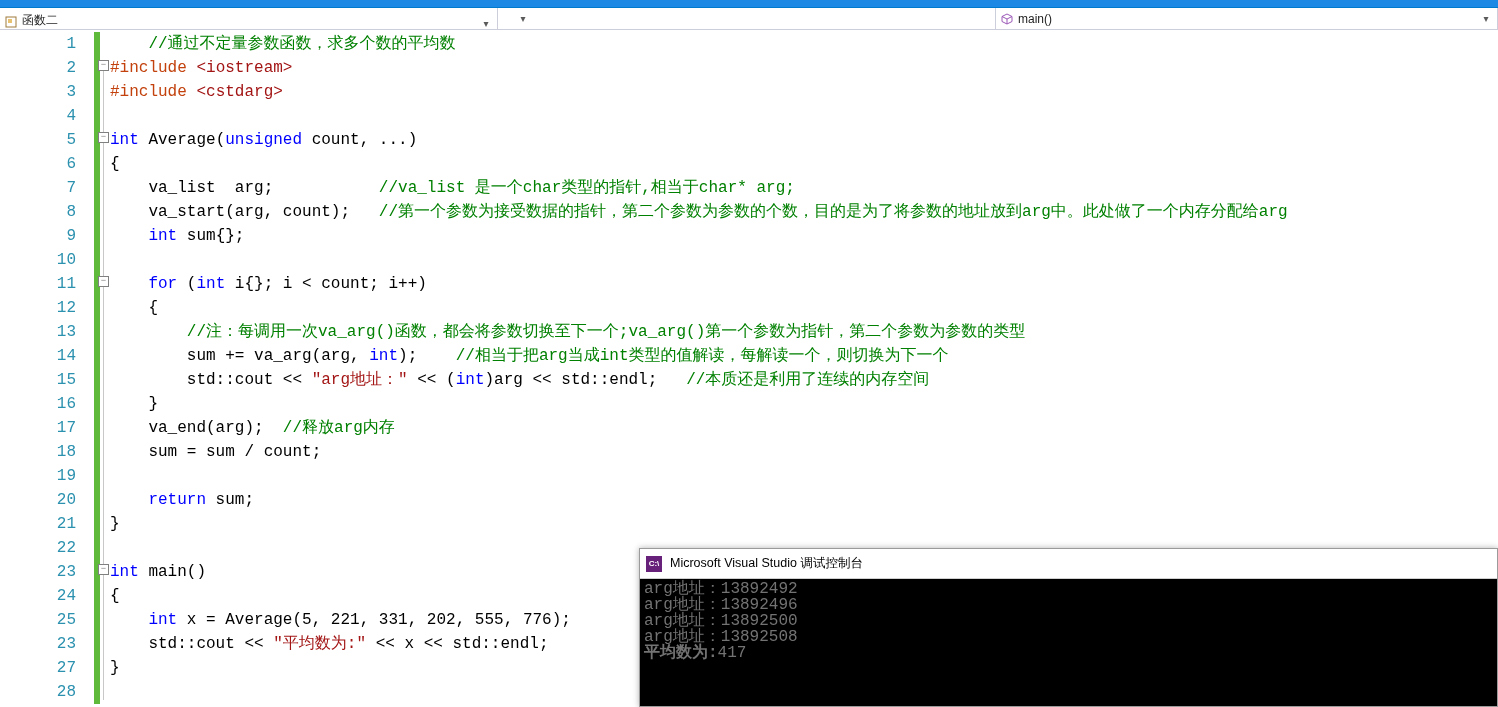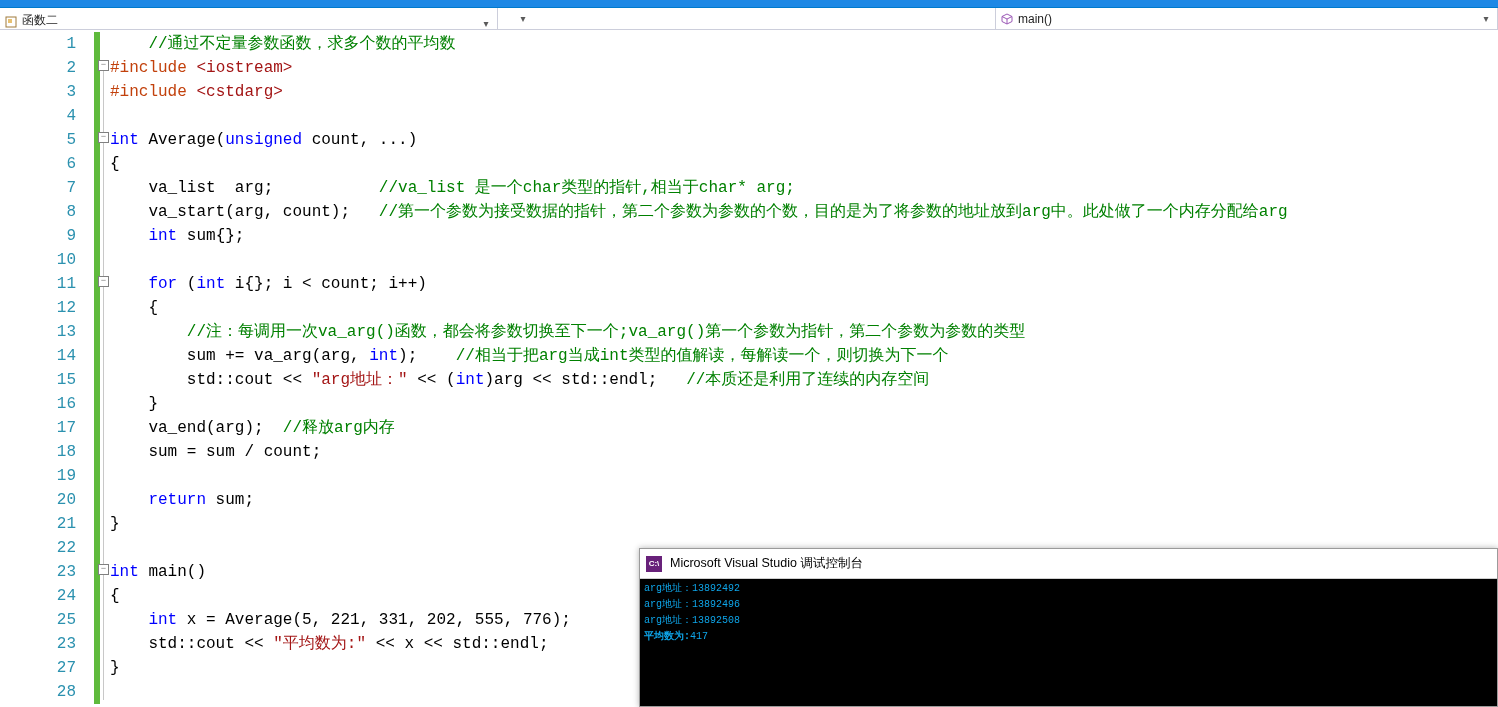--- a/index.html
+++ b/index.html
@@ -113,22 +113,22 @@
   font-size: 12.5px;
   color: #000000;
 }
 .console .app-icon {
   width: 16px; height: 16px; background: #68217a; margin-right: 8px;
   display:flex;align-items:center;justify-content:center;color:#fff;font-size:8px;font-weight:bold;
 }
 .console .body {
   padding: 2px 4px;
   font-family: "NSimSun","SimSun","Courier New",monospace;
-  font-size: 10px;
-  color: #0ea5e9;
+  font-size: 16px;
+  color: #737373;
   line-height: 16px;
   white-space: pre;
 }
 .cb { font-weight: bold; }
 </style>
 </head>
 <body>
 
 <div class="top-bar"></div>
 
@@ -203,14 +203,14 @@
   </div>
 
   <div class="code" id="code"><div class="line"><span class="">    </span><span class="tk-comment">//通过不定量参数函数，求多个数的平均数</span></div><div class="line"><span class="tk-gray">#include </span><span class="tk-string">&lt;iostream&gt;</span></div><div class="line"><span class="tk-gray">#include </span><span class="tk-string">&lt;cstdarg&gt;</span></div><div class="line"><span class=""></span></div><div class="line"><span class="tk-keyword">int</span><span class="tk-ident"> Average(</span><span class="tk-keyword">unsigned</span><span class="tk-ident"> count, ...)</span></div><div class="line"><span class="tk-punct">{</span></div><div class="line"><span class="tk-ident">    va_list  arg;           </span><span class="tk-comment">//va_list 是一个char类型的指针,相当于char* arg;</span></div><div class="line"><span class="tk-ident">    va_start(arg, count);   </span><span class="tk-comment">//第一个参数为接受数据的指针，第二个参数为参数的个数，目的是为了将参数的地址放到arg中。此处做了一个内存分配给arg</span></div><div class="line"><span class="">    </span><span class="tk-keyword">int</span><span class="tk-ident"> sum{};</span></div><div class="line"><span class=""></span></div><div class="line"><span class="">    </span><span class="tk-keyword">for</span><span class=""> (</span><span class="tk-keyword">int</span><span class="tk-ident"> i{}; i &lt; count; i++)</span></div><div class="line"><span class="tk-punct">    {</span></div><div class="line"><span class="">        </span><span class="tk-comment">//注：每调用一次va_arg()函数，都会将参数切换至下一个;va_arg()第一个参数为指针，第二个参数为参数的类型</span></div><div class="line"><span class="tk-ident">        sum += va_arg(arg, </span><span class="tk-keyword">int</span><span class="tk-ident">);    </span><span class="tk-comment">//相当于把arg当成int类型的值解读，每解读一个，则切换为下一个</span></div><div class="line"><span class="tk-ident">        std::cout &lt;&lt; </span><span class="tk-string">"arg地址："</span><span class="tk-ident"> &lt;&lt; (</span><span class="tk-keyword">int</span><span class="tk-ident">)arg &lt;&lt; std::endl;   </span><span class="tk-comment">//本质还是利用了连续的内存空间</span></div><div class="line"><span class="tk-punct">    }</span></div><div class="line"><span class="tk-ident">    va_end(arg);  </span><span class="tk-comment">//释放arg内存</span></div><div class="line"><span class="tk-ident">    sum = sum / count;</span></div><div class="line"><span class=""></span></div><div class="line"><span class="">    </span><span class="tk-keyword">return</span><span class="tk-ident"> sum;</span></div><div class="line"><span class="tk-punct">}</span></div><div class="line"><span class=""></span></div><div class="line"><span class="tk-keyword">int</span><span class="tk-ident"> main()</span></div><div class="line"><span class="tk-punct">{</span></div><div class="line"><span class="">    </span><span class="tk-keyword">int</span><span class="tk-ident"> x = Average(5, 221, 331, 202, 555, 776);</span></div><div class="line"><span class="tk-ident">    std::cout &lt;&lt; </span><span class="tk-string">"平均数为:"</span><span class="tk-ident"> &lt;&lt; x &lt;&lt; std::endl;</span></div><div class="line"><span class="tk-punct">}</span></div><div class="line"><span class=""></span></div></div>
 </div>
 
 <div class="console">
   <div class="titlebar">
     <span class="app-icon">C:\</span>
     <span>Microsoft Visual Studio 调试控制台</span>
   </div>
-  <div class="body" id="console-body"><div><span class="">arg地址：</span><span>13892492</span></div><div><span class="">arg地址：</span><span>13892496</span></div><div><span class="">arg地址：</span><span>13892508</span></div><div><span class="cb">平均数为:</span><span>417</span></div></div>
+  <div class="body" id="console-body"><div><span class="">arg地址：</span><span>13892492</span></div><div><span class="">arg地址：</span><span>13892496</span></div><div><span class="">arg地址：</span><span>13892500</span></div><div><span class="">arg地址：</span><span>13892508</span></div><div><span class="cb">平均数为:</span><span>417</span></div></div>
 </div>
 
 </body></html>

